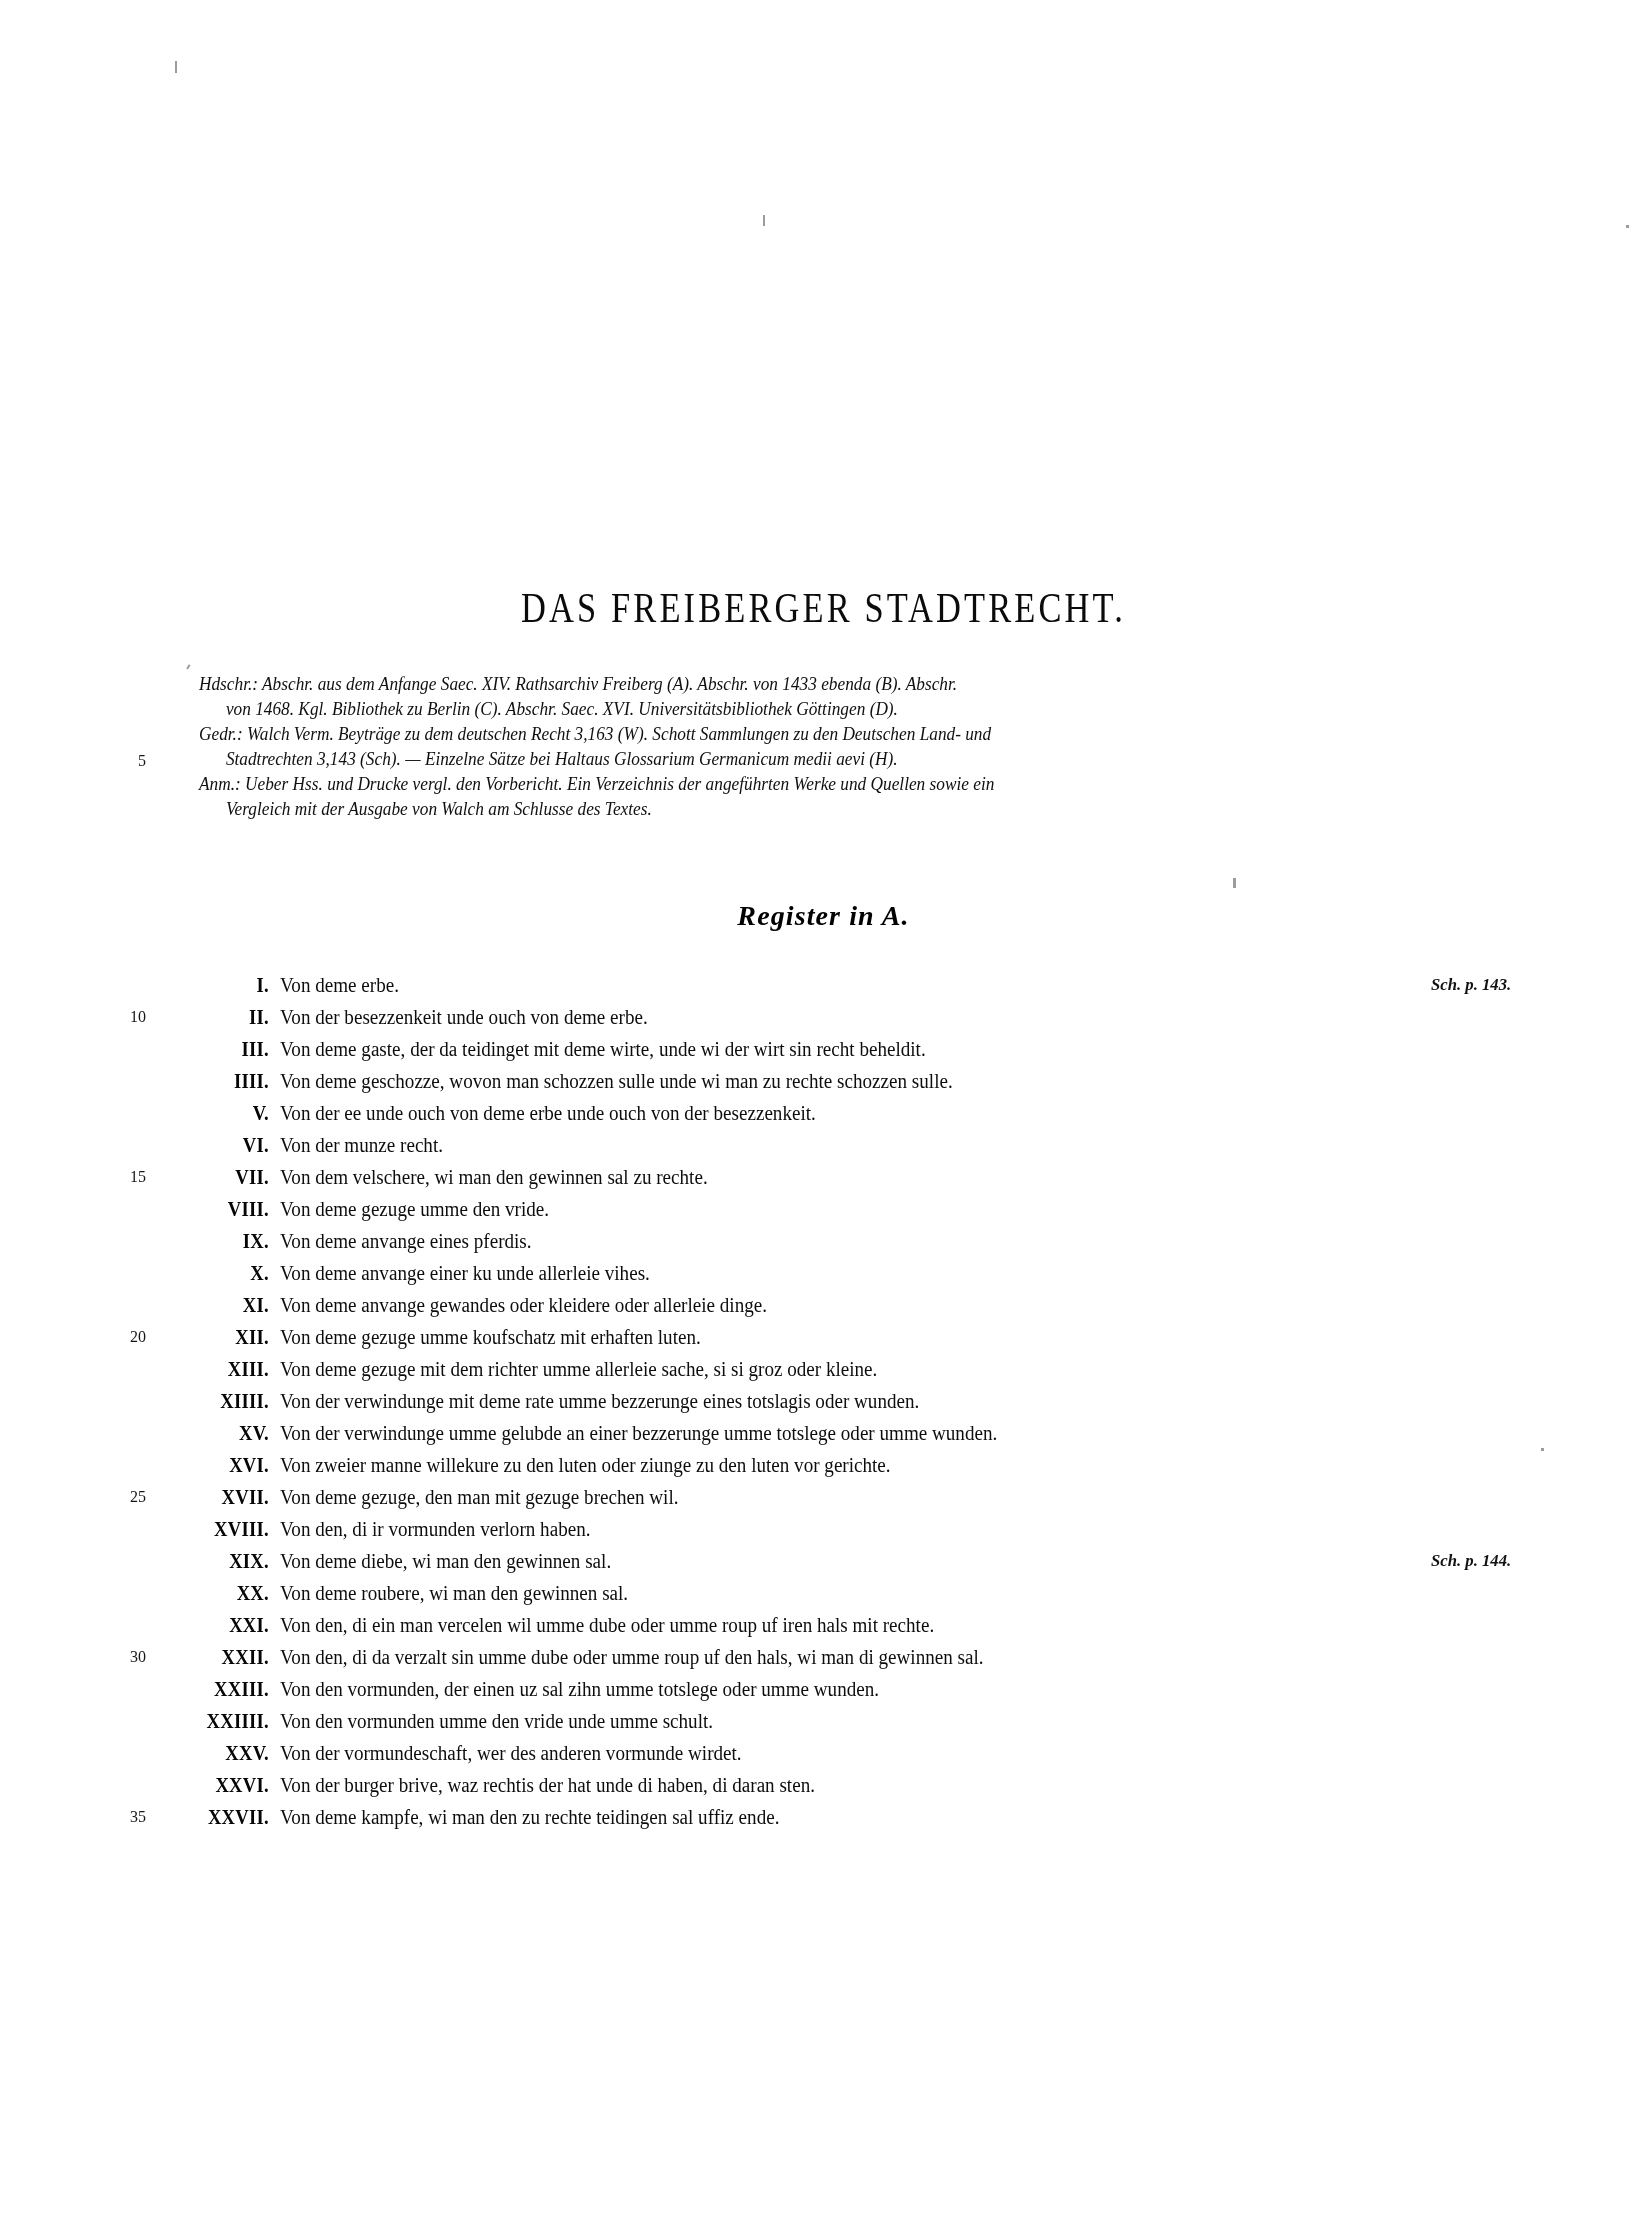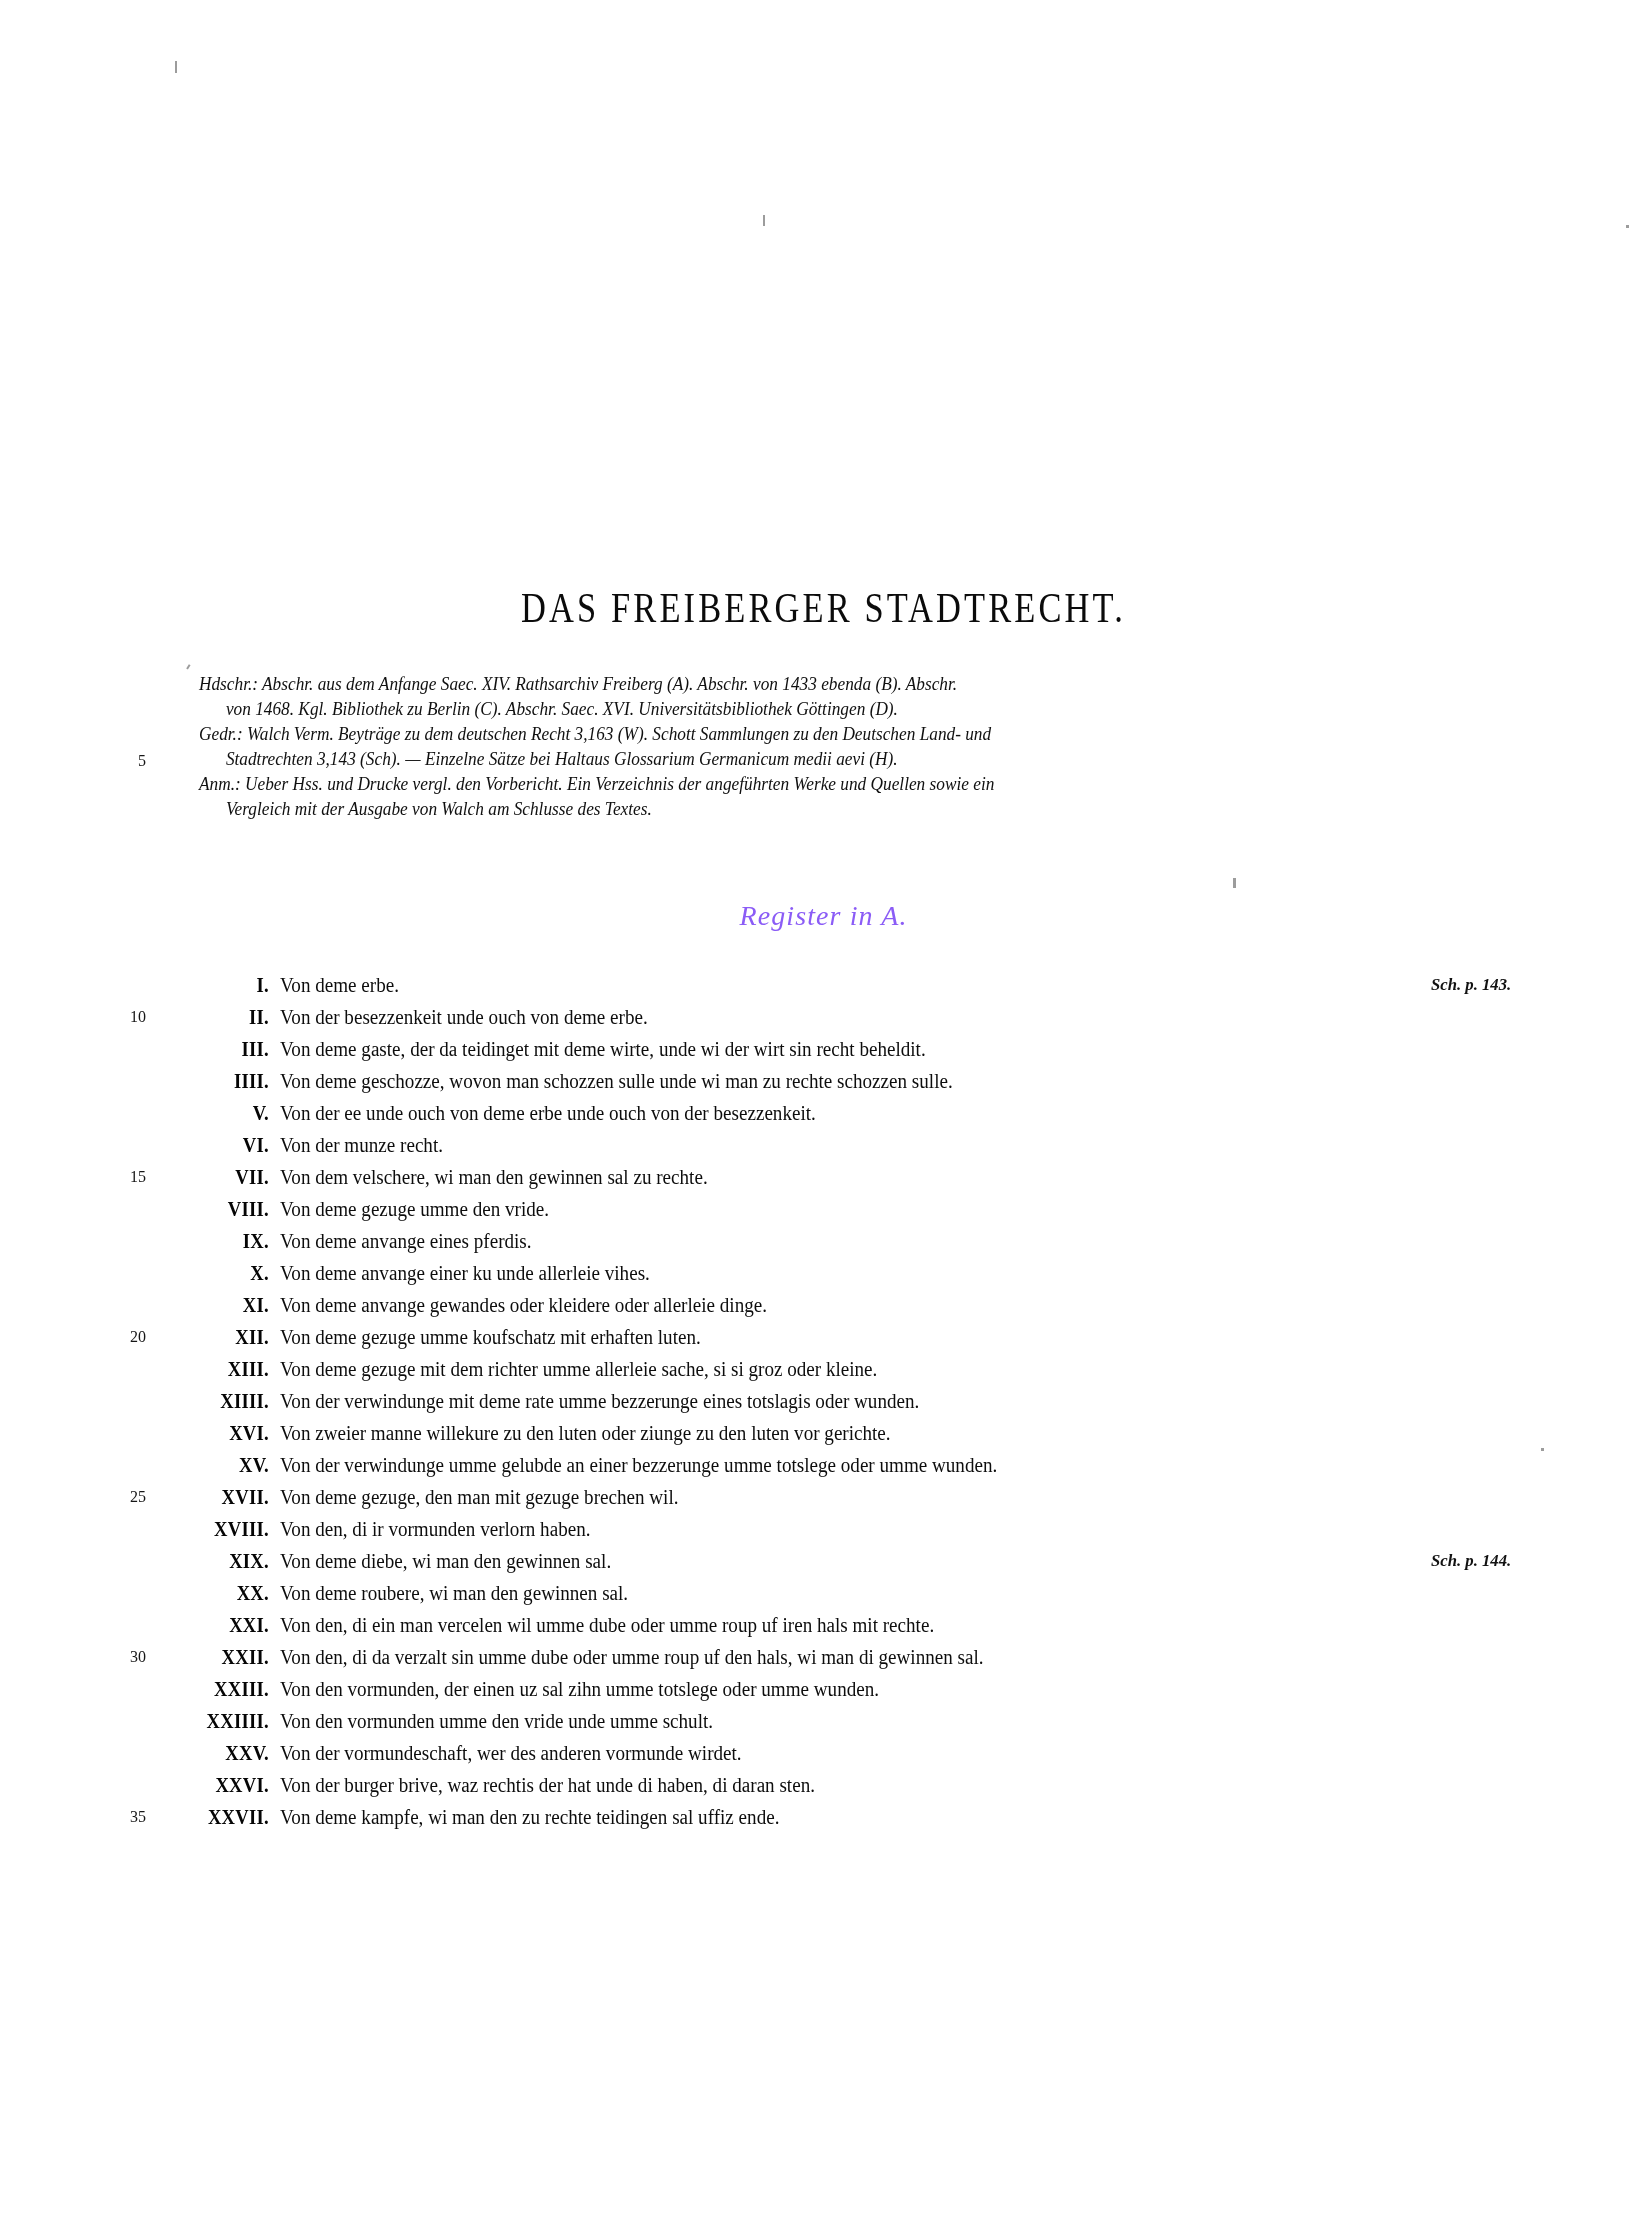--- a/index.html
+++ b/index.html
@@ -63,24 +63,24 @@
   }
 
   
   .register-heading {
     position: absolute;
     left: 0;
     right: 0;
     top: 900px;
     text-align: center;
     font-style: italic;
-    font-weight: normal;
+    font-weight: bold;
     font-size: 28px;
     letter-spacing: 1.1px;
-    color: #8b5cf6;
+    color: #000000;
   }
 
   
   .register {
     position: absolute;
     left: 0;
     top: 969px;
     width: 1647px;
   }
   .reg-row {
@@ -239,27 +239,27 @@
         <div class="numeral">XIII.</div>
         <div class="reg-text">Von deme gezuge mit dem richter umme allerleie sache, si si groz oder kleine.</div>
       </div>
       <div class="reg-row">
         <div class="linenum"></div>
         <div class="numeral">XIIII.</div>
         <div class="reg-text">Von der verwindunge mit deme rate umme bezzerunge eines totslagis oder wunden.</div>
       </div>
       <div class="reg-row">
         <div class="linenum"></div>
+        <div class="numeral">XV.</div>
+        <div class="reg-text">Von der verwindunge umme gelubde an einer bezzerunge umme totslege oder umme wunden.</div>
+      </div>
+      <div class="reg-row">
+        <div class="linenum"></div>
         <div class="numeral">XVI.</div>
         <div class="reg-text">Von zweier manne willekure zu den luten oder ziunge zu den luten vor gerichte.</div>
-      </div>
-      <div class="reg-row">
-        <div class="linenum"></div>
-        <div class="numeral">XV.</div>
-        <div class="reg-text">Von der verwindunge umme gelubde an einer bezzerunge umme totslege oder umme wunden.</div>
       </div>
       <div class="reg-row">
         <div class="linenum">25</div>
         <div class="numeral">XVII.</div>
         <div class="reg-text">Von deme gezuge, den man mit gezuge brechen wil.</div>
       </div>
       <div class="reg-row">
         <div class="linenum"></div>
         <div class="numeral">XVIII.</div>
         <div class="reg-text">Von den, di ir vormunden verlorn haben.</div>

